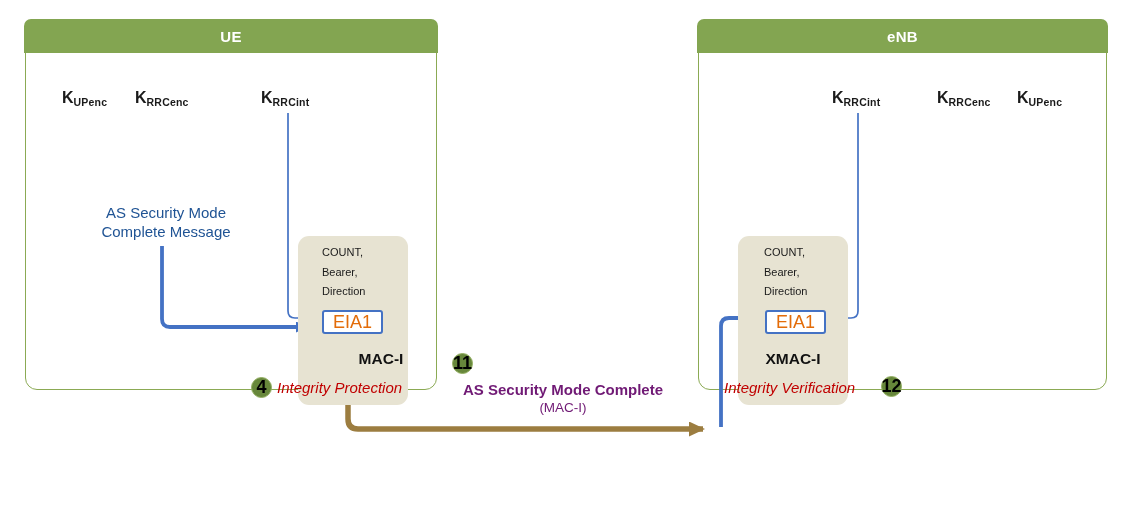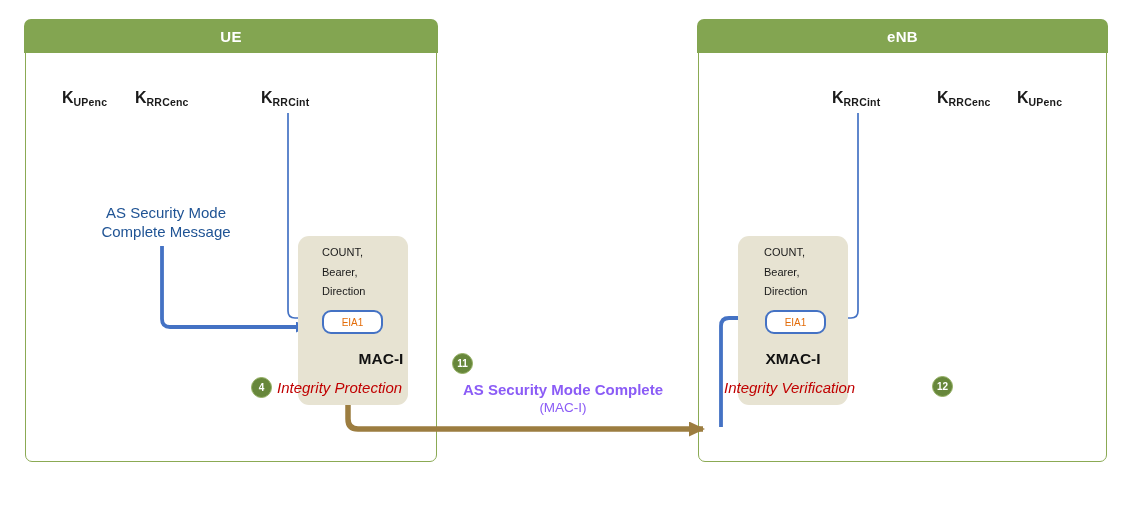--- a/index.html
+++ b/index.html
@@ -5,22 +5,22 @@
   html,body{margin:0;padding:0;background:#ffffff;}
   .stage{
     position:relative;width:1140px;height:528px;background:#ffffff;overflow:hidden;
     font-family:"Liberation Sans", sans-serif;color:#1a1a1a;
   }
   .wires{position:absolute;left:0;top:0;z-index:1;}
   .abs{position:absolute;z-index:2;}
 
   
   .node-box{
-    position:absolute;z-index:0;top:20px;height:442px;
-    border:1.6px solid #8BAA54;border-radius:7px;background:#ffffff;box-sizing:border-box;
+    position:absolute;z-index:0;top:20px;height:370px;
+    border:1.6px solid #8BAA54;border-radius:12px;background:#ffffff;box-sizing:border-box;
   }
   .node-header{
     position:absolute;left:-1.6px;top:-1.6px;right:-1.6px;height:34px;
     background:#83A551;border-radius:7px 7px 0 0;
     display:flex;align-items:center;justify-content:center;
     color:#ffffff;font-weight:bold;font-size:15px;letter-spacing:.3px;
   }
 
   
   .key{white-space:nowrap;color:#1a1a1a;}
@@ -34,36 +34,36 @@
   }
 
   
   .panel{
     position:absolute;z-index:1;width:110px;height:169px;
     background:#E7E3D2;border-radius:11px;
   }
   .params{font-size:11px;line-height:19.5px;color:#1a1a1a;}
   .algo{
     width:61px;height:24px;box-sizing:border-box;background:#ffffff;
-    border:2px solid #4472C4;border-radius:9px;
+    border:2px solid #4472C4;border-radius:3px;
     display:flex;align-items:center;justify-content:center;
-    color:#E36C09;font-size:10px;
+    color:#E36C09;font-size:18px;
   }
   .out-label{width:110px;text-align:center;font-weight:bold;font-size:15.5px;color:#111;}
 
   
   .badge{
     width:21px;height:21px;border-radius:50%;background:#67873B;border:1px solid #93AF62;
     box-sizing:border-box;display:flex;align-items:center;justify-content:center;
-    color:#ffffff;font-weight:bold;font-size:10px;
+    color:#000000;font-weight:bold;font-size:18px;
   }
   .red-label{color:#C00000;font-weight:normal;font-style:italic;font-size:15px;white-space:nowrap;}
 
   
-  .transfer{width:230px;text-align:center;color:#8b5cf6;}
+  .transfer{width:230px;text-align:center;color:#701a75;}
   .transfer .t1{font-weight:bold;font-size:15px;}
   .transfer .t2{font-size:13.5px;margin-top:2px;}
 
   .caption{
     position:absolute;left:0;right:0;top:487px;text-align:center;
     font-weight:bold;font-size:17px;color:#1a1a1a;
   }
 </style>
 </head>
 <body>
@@ -136,15 +136,15 @@
   <div class="panel" style="left:738px;top:236px;"></div>
   <div class="abs params" style="left:764px;top:243px;">
     <div>COUNT,</div>
     <div>Bearer,</div>
     <div>Direction</div>
   </div>
   <div class="abs algo" style="left:765px;top:310px;">EIA1</div>
   <div class="abs out-label" style="left:738px;top:350px;">XMAC-I</div>
 
   <div class="abs red-label" style="left:724px;top:379px;">Integrity Verification</div>
-  <div class="abs badge" style="left:932px;top:376px;">12</div>
+  <div class="abs badge" style="left:881px;top:376px;">12</div>
 
 </div>
 
 </body></html>

